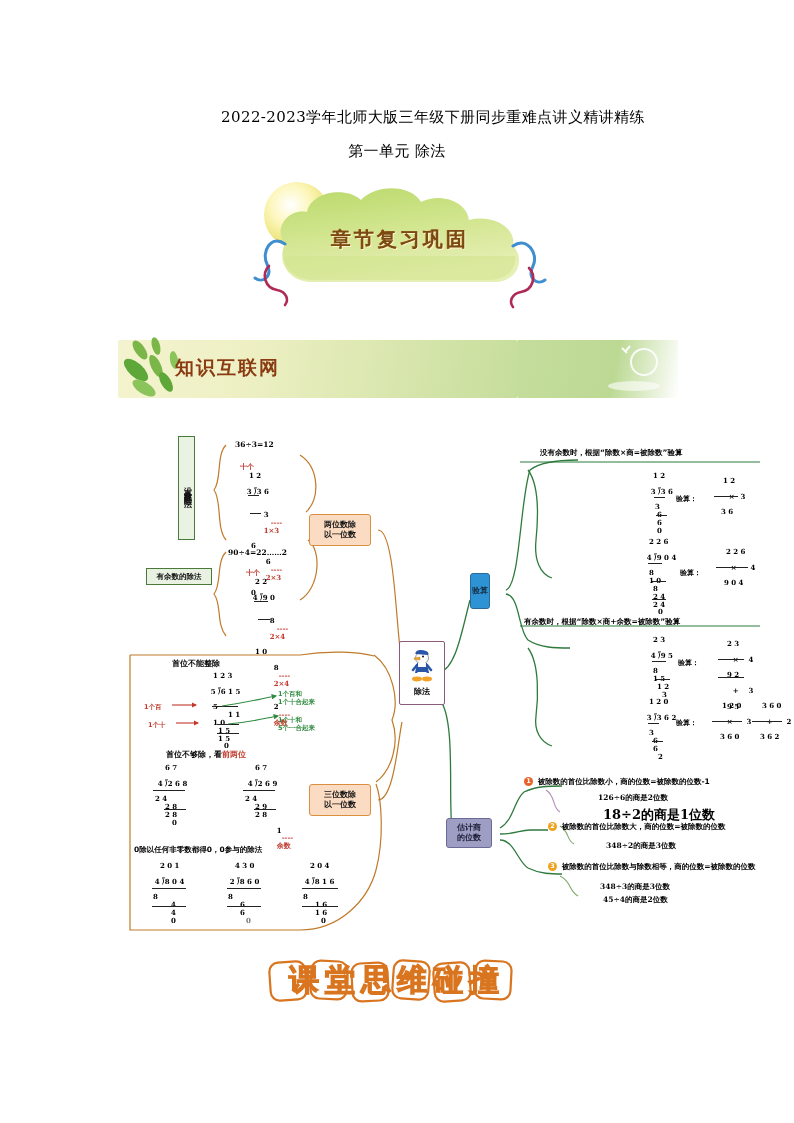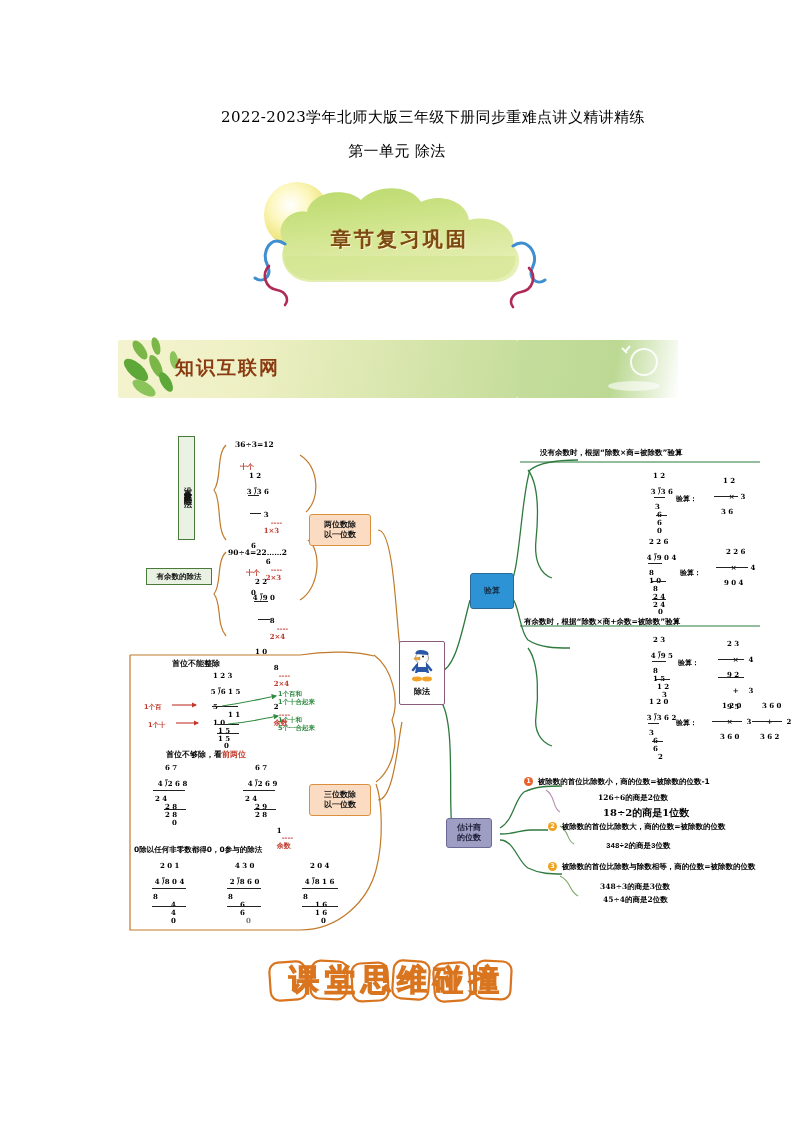--- a/index.html
+++ b/index.html
@@ -341,21 +341,21 @@
       <path d="M9,14 L17,14 L17,18 L9,18 Z" fill="#fff"></path>
       <rect x="8.5" y="23" width="9" height="4" fill="#ffffff"></rect>
       <ellipse cx="8" cy="30" rx="5" ry="2.4" fill="#f2a32b"></ellipse>
       <ellipse cx="18" cy="30" rx="5" ry="2.4" fill="#f2a32b"></ellipse>
       <path d="M8,16 L4,21" stroke="#2a56a8" stroke-width="2.4" stroke-linecap="round"></path>
       <path d="M18,16 L22,21" stroke="#2a56a8" stroke-width="2.4" stroke-linecap="round"></path>
     </svg>
     <div style="font-size:8px;font-weight:700;margin-top:4px;">除法</div>
   </div>
 
-  <div class="box box-blue" style="left:470px;top:573px;width:44px;height:36px;flex-direction:column;letter-spacing:0;">验算</div>
+  <div class="box box-blue" style="left:470px;top:573px;width:20px;height:36px;flex-direction:column;letter-spacing:0;">验算</div>
   <div class="box box-purple" style="left:446px;top:818px;width:46px;height:30px;white-space:pre-line;">估计商
 的位数</div>
 
   <div class="mt" style="left:540px;top:448px;font-size:7.5px;">没有余数时，根据“除数×商=被除数”验算</div>
   <div class="mt" style="left:524px;top:617px;font-size:7.5px;">有余数时，根据“除数×商+余数=被除数”验算</div>
 
   <div class="ld" style="left:636px;top:472px;">
     <div class="row" style="margin-left:17px;">1 2</div>
     <div class="row">
       <span>3</span><span> ⟌</span><span>3 6</span>
@@ -457,27 +457,27 @@
     </div>
     <div class="hline" style="left:0;top:19px;width:30px;"></div>
     <div class="row" style="margin-left:8px;">3 6 2</div>
   </div>
 
   <div class="mt" style="left:524px;top:777px;font-size:7.5px;">
     <span class="dot">1</span>
     <span style="margin-left:2px;">被除数的首位比除数小，商的位数=被除数的位数-1</span>
   </div>
   <div class="mt serifnum" style="left:598px;top:793px;font-size:7.5px;">126÷6的商是2位数</div>
-  <div class="mt serifnum" style="left:603px;top:806px;font-size:10px;">18÷2的商是1位数</div>
+  <div class="mt serifnum" style="left:603px;top:806px;font-size:13px;">18÷2的商是1位数</div>
 
   <div class="mt" style="left:548px;top:822px;font-size:7.5px;">
     <span class="dot dotY">2</span>
     <span style="margin-left:2px;">被除数的首位比除数大，商的位数=被除数的位数</span>
   </div>
-  <div class="mt serifnum" style="left:606px;top:841px;font-size:7.5px;font-family:Liberation Mono, monospace;">348÷2的商是3位数</div>
+  <div class="mt serifnum" style="left:606px;top:841px;font-size:7.5px;">348÷2的商是3位数</div>
 
   <div class="mt" style="left:548px;top:862px;font-size:7.5px;">
     <span class="dot dotY">3</span>
     <span style="margin-left:2px;">被除数的首位比除数与除数相等，商的位数=被除数的位数</span>
   </div>
   <div class="mt serifnum" style="left:600px;top:882px;font-size:7.5px;">348÷3的商是3位数</div>
   <div class="mt serifnum" style="left:603px;top:895px;font-size:7.5px;">45÷4的商是2位数</div>
 
   <div class="bottom-text" style="-webkit-text-stroke:1.2px #d9741f;color:#ffffff;">课堂思维碰撞</div>
   <svg style="position:absolute;left:268px;top:958px;" width="260" height="50">

